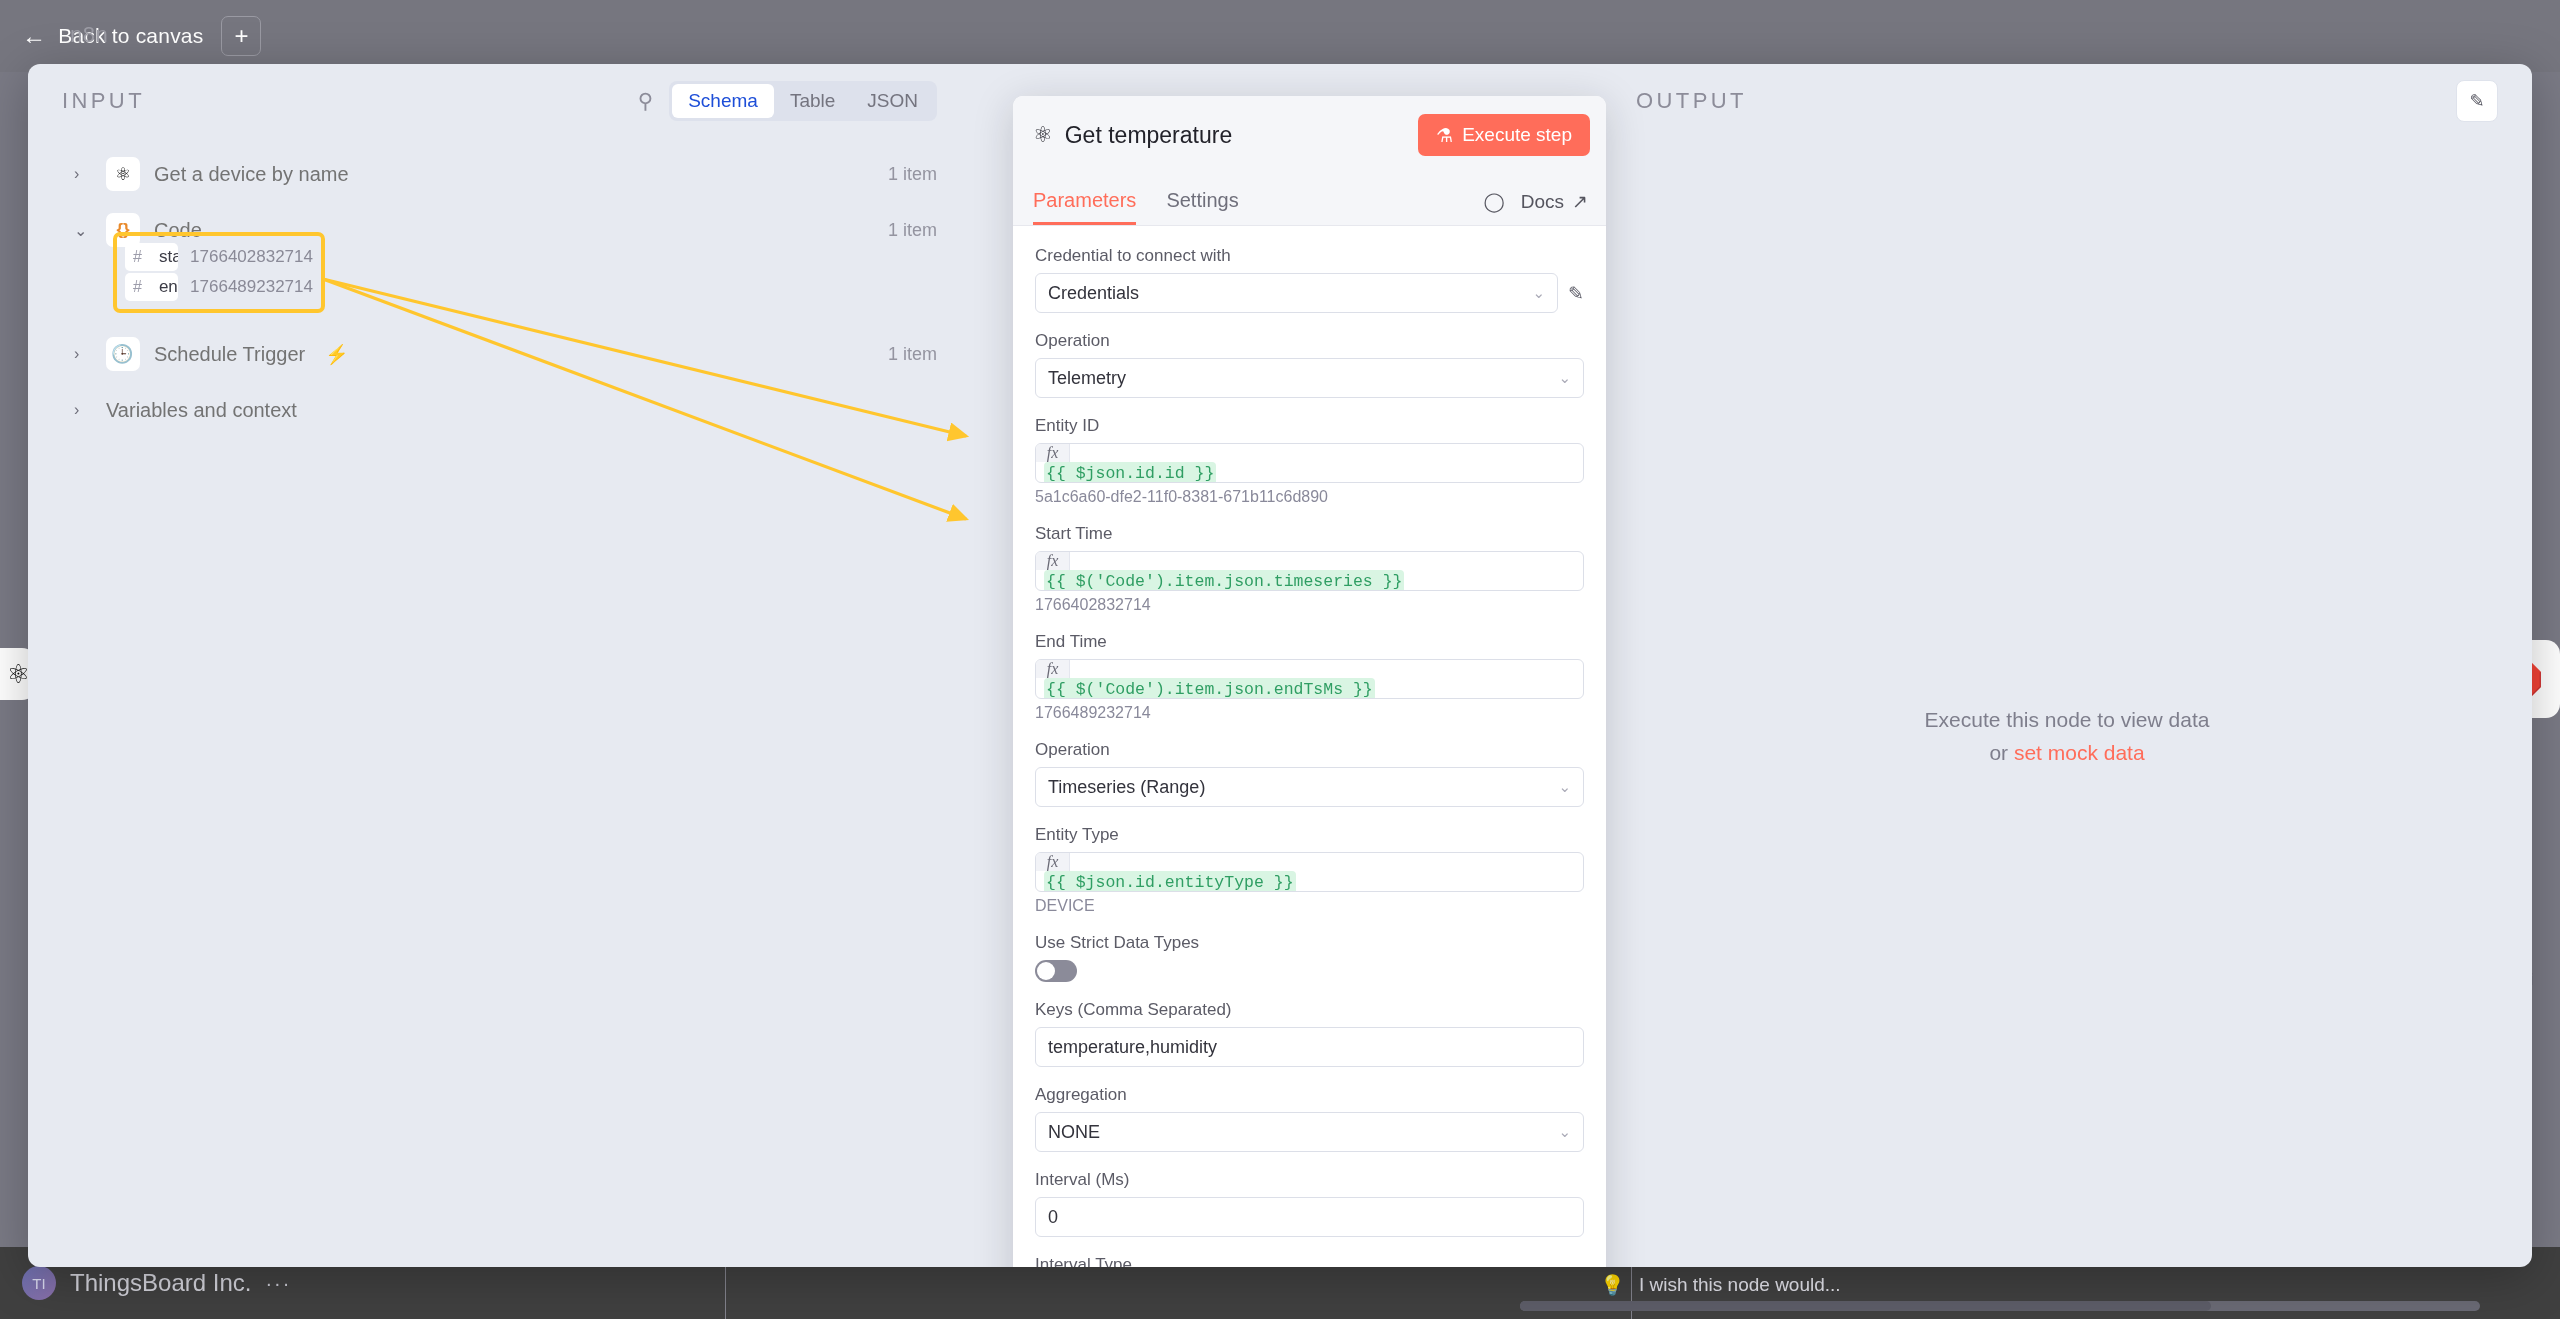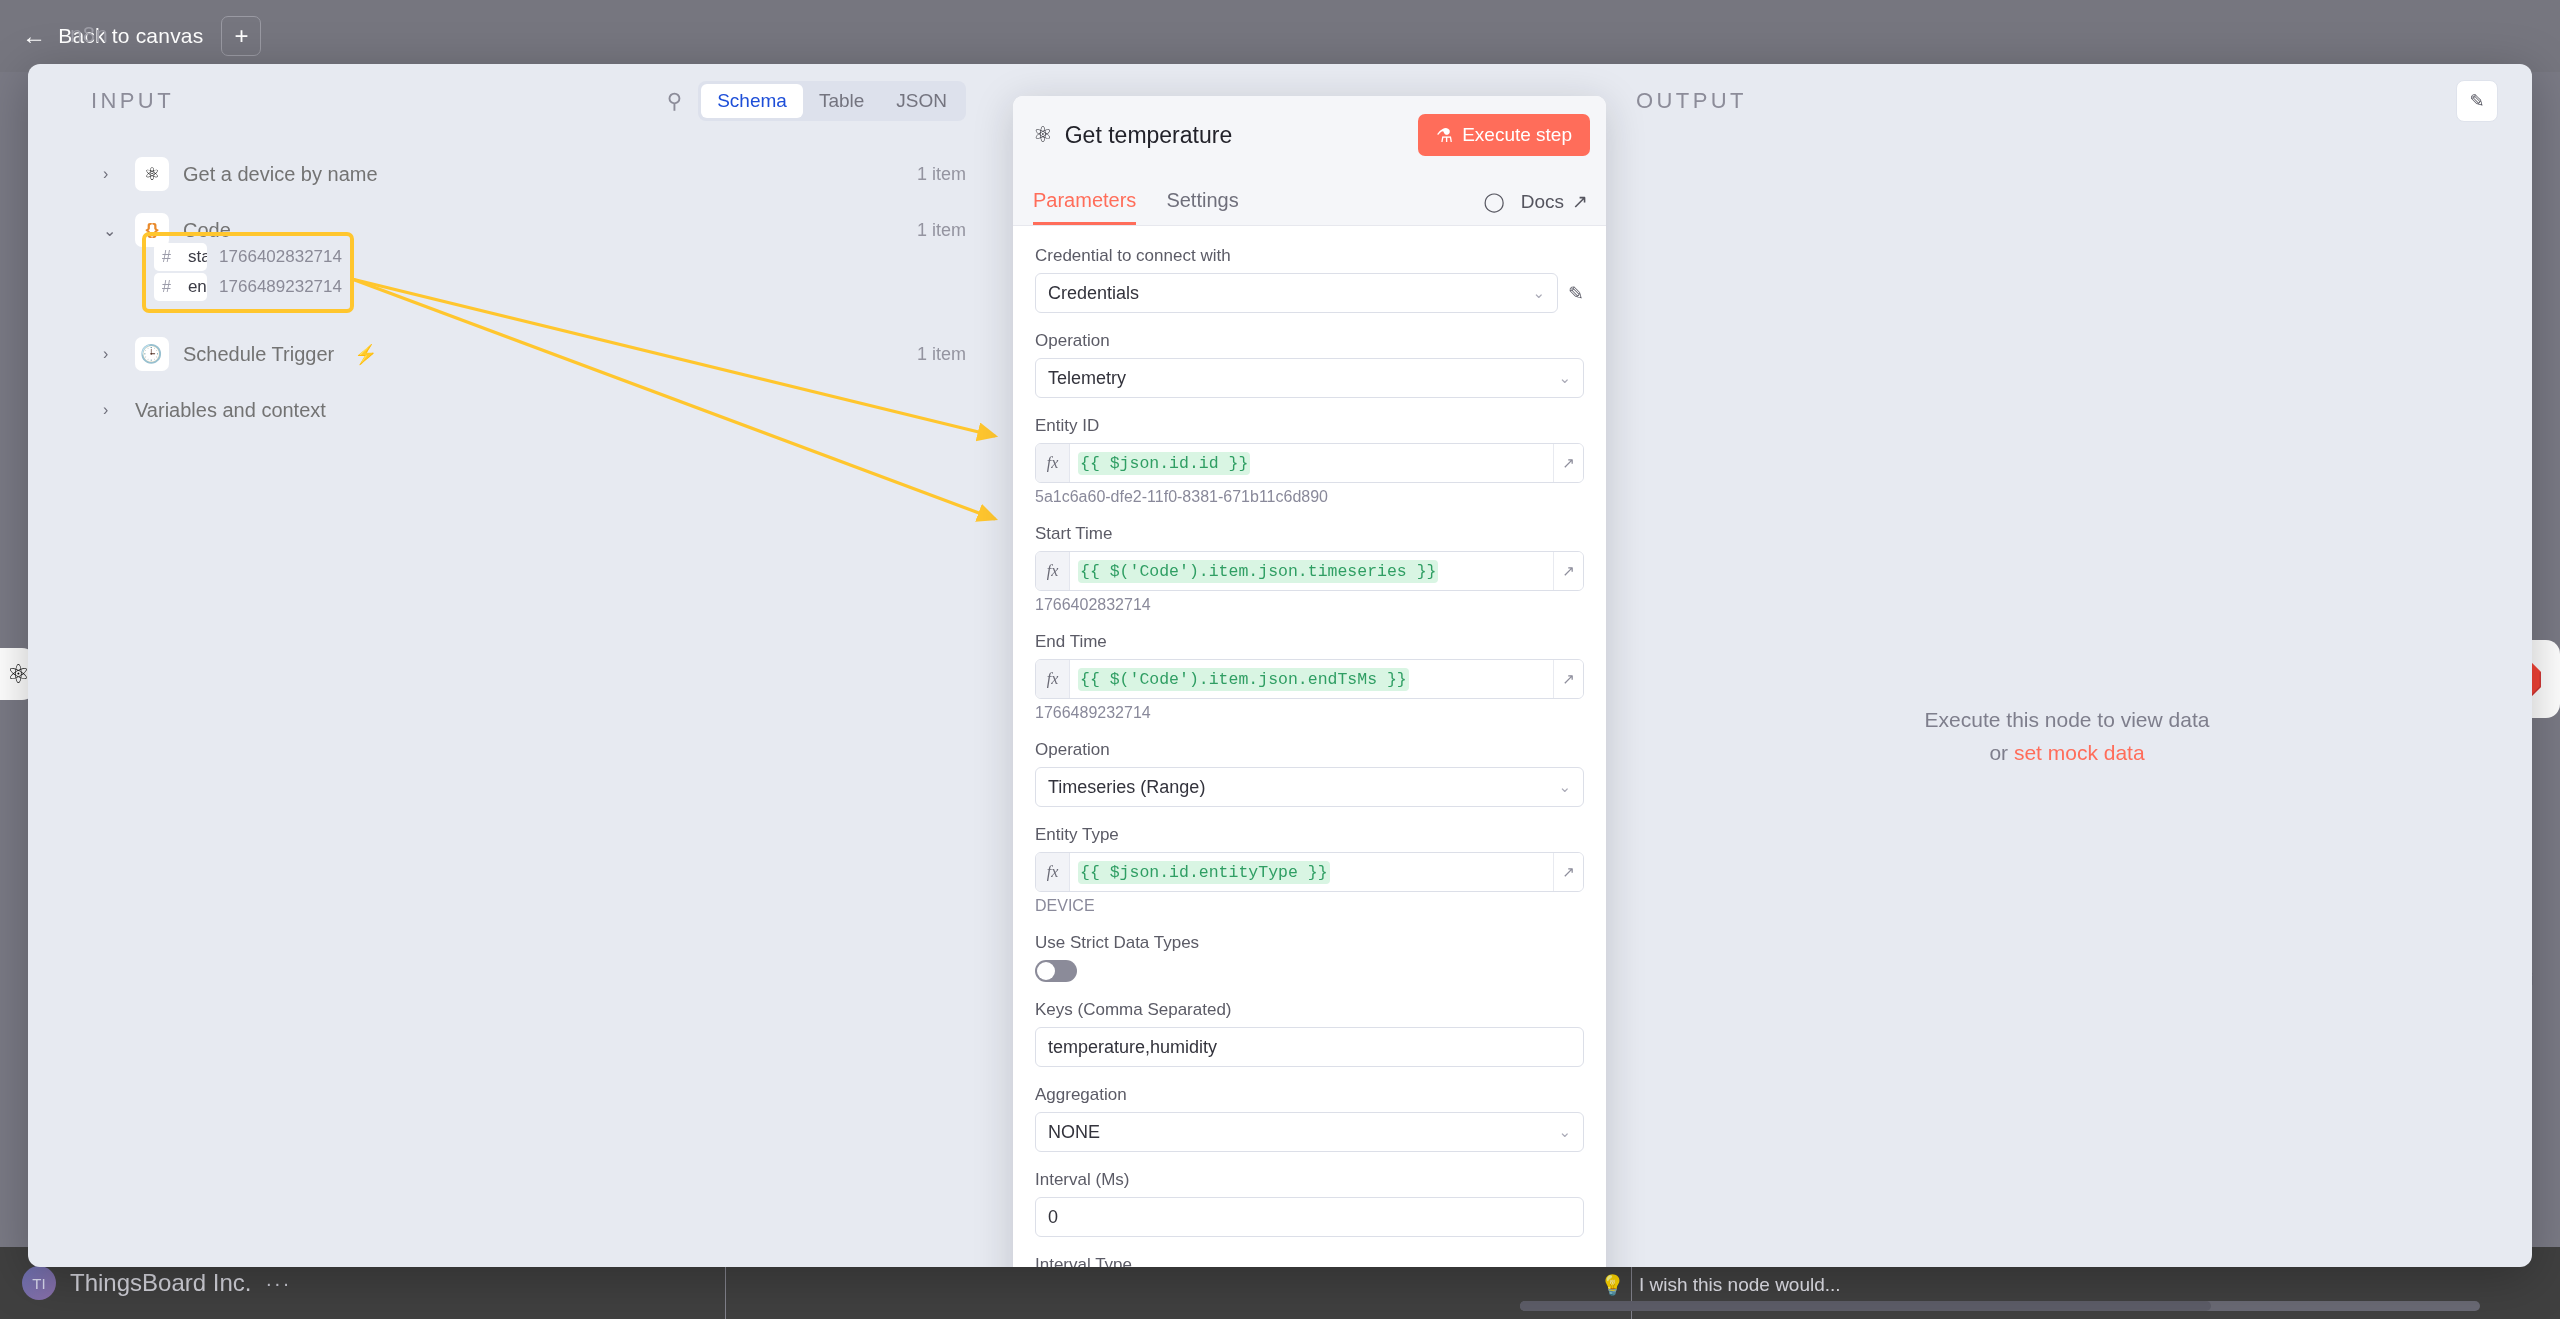--- a/index.html
+++ b/index.html
@@ -75,21 +75,21 @@
   
   .ndv {
     position: absolute; left: 28px; top: 64px;
     width: 2504px; height: 1203px;
     background: #e7eaf1; border-radius: 12px;
     box-shadow: 0 10px 50px rgba(0,0,0,.25);
     overflow: hidden;
   }
 
   
-  .io-col { position: absolute; top: 0; bottom: 0; margin-left: 29px; }
+  .io-col { position: absolute; top: 0; bottom: 0; }
   .input-col { left: 0; width: 943px; }
   .output-col { right: 0; width: 930px; }
   .io-header {
     display: flex; align-items: center; height: 74px;
     padding: 0 34px; justify-content: space-between;
   }
   .io-title { color: #8c8c99; font-size: 22px; letter-spacing: 3.4px; font-weight: 400; }
   .io-right { display: flex; align-items: center; gap: 16px; }
   .search-ic { color: #8c8c99; font-size: 21px; display: flex; }
   .seg {
@@ -186,21 +186,21 @@
     display: flex; align-items: center; padding: 0 12px; color: #33333c; font-size: 18px;
     justify-content: space-between;
   }
   .ctl .chevd { color: #a9a9b6; font-size: 15px; }
   .row-with-edit { display: flex; align-items: center; gap: 10px; }
   .row-with-edit .ctl { flex: 1; }
   .pencil { color: #5b5b66; font-size: 19px; }
 
   .expr {
     display: flex; align-items: stretch; border: 1px solid #dcdfe8; border-radius: 6px;
-    height: 40px; overflow: hidden;
+    height: 40px; overflow: hidden; flex-direction: column;
   }
   .fx {
     width: 34px; background: #f2f3f7; border-right: 1px solid #e4e6ee;
     display: flex; align-items: center; justify-content: center;
     color: #6a6a76; font-size: 16px; font-style: italic; font-family: "Liberation Serif", serif;
   }
   .expr-val {
     flex: 1; display: flex; align-items: center; padding: 0 8px;
     font-family: "Liberation Mono", monospace; font-size: 16.5px;
   }

